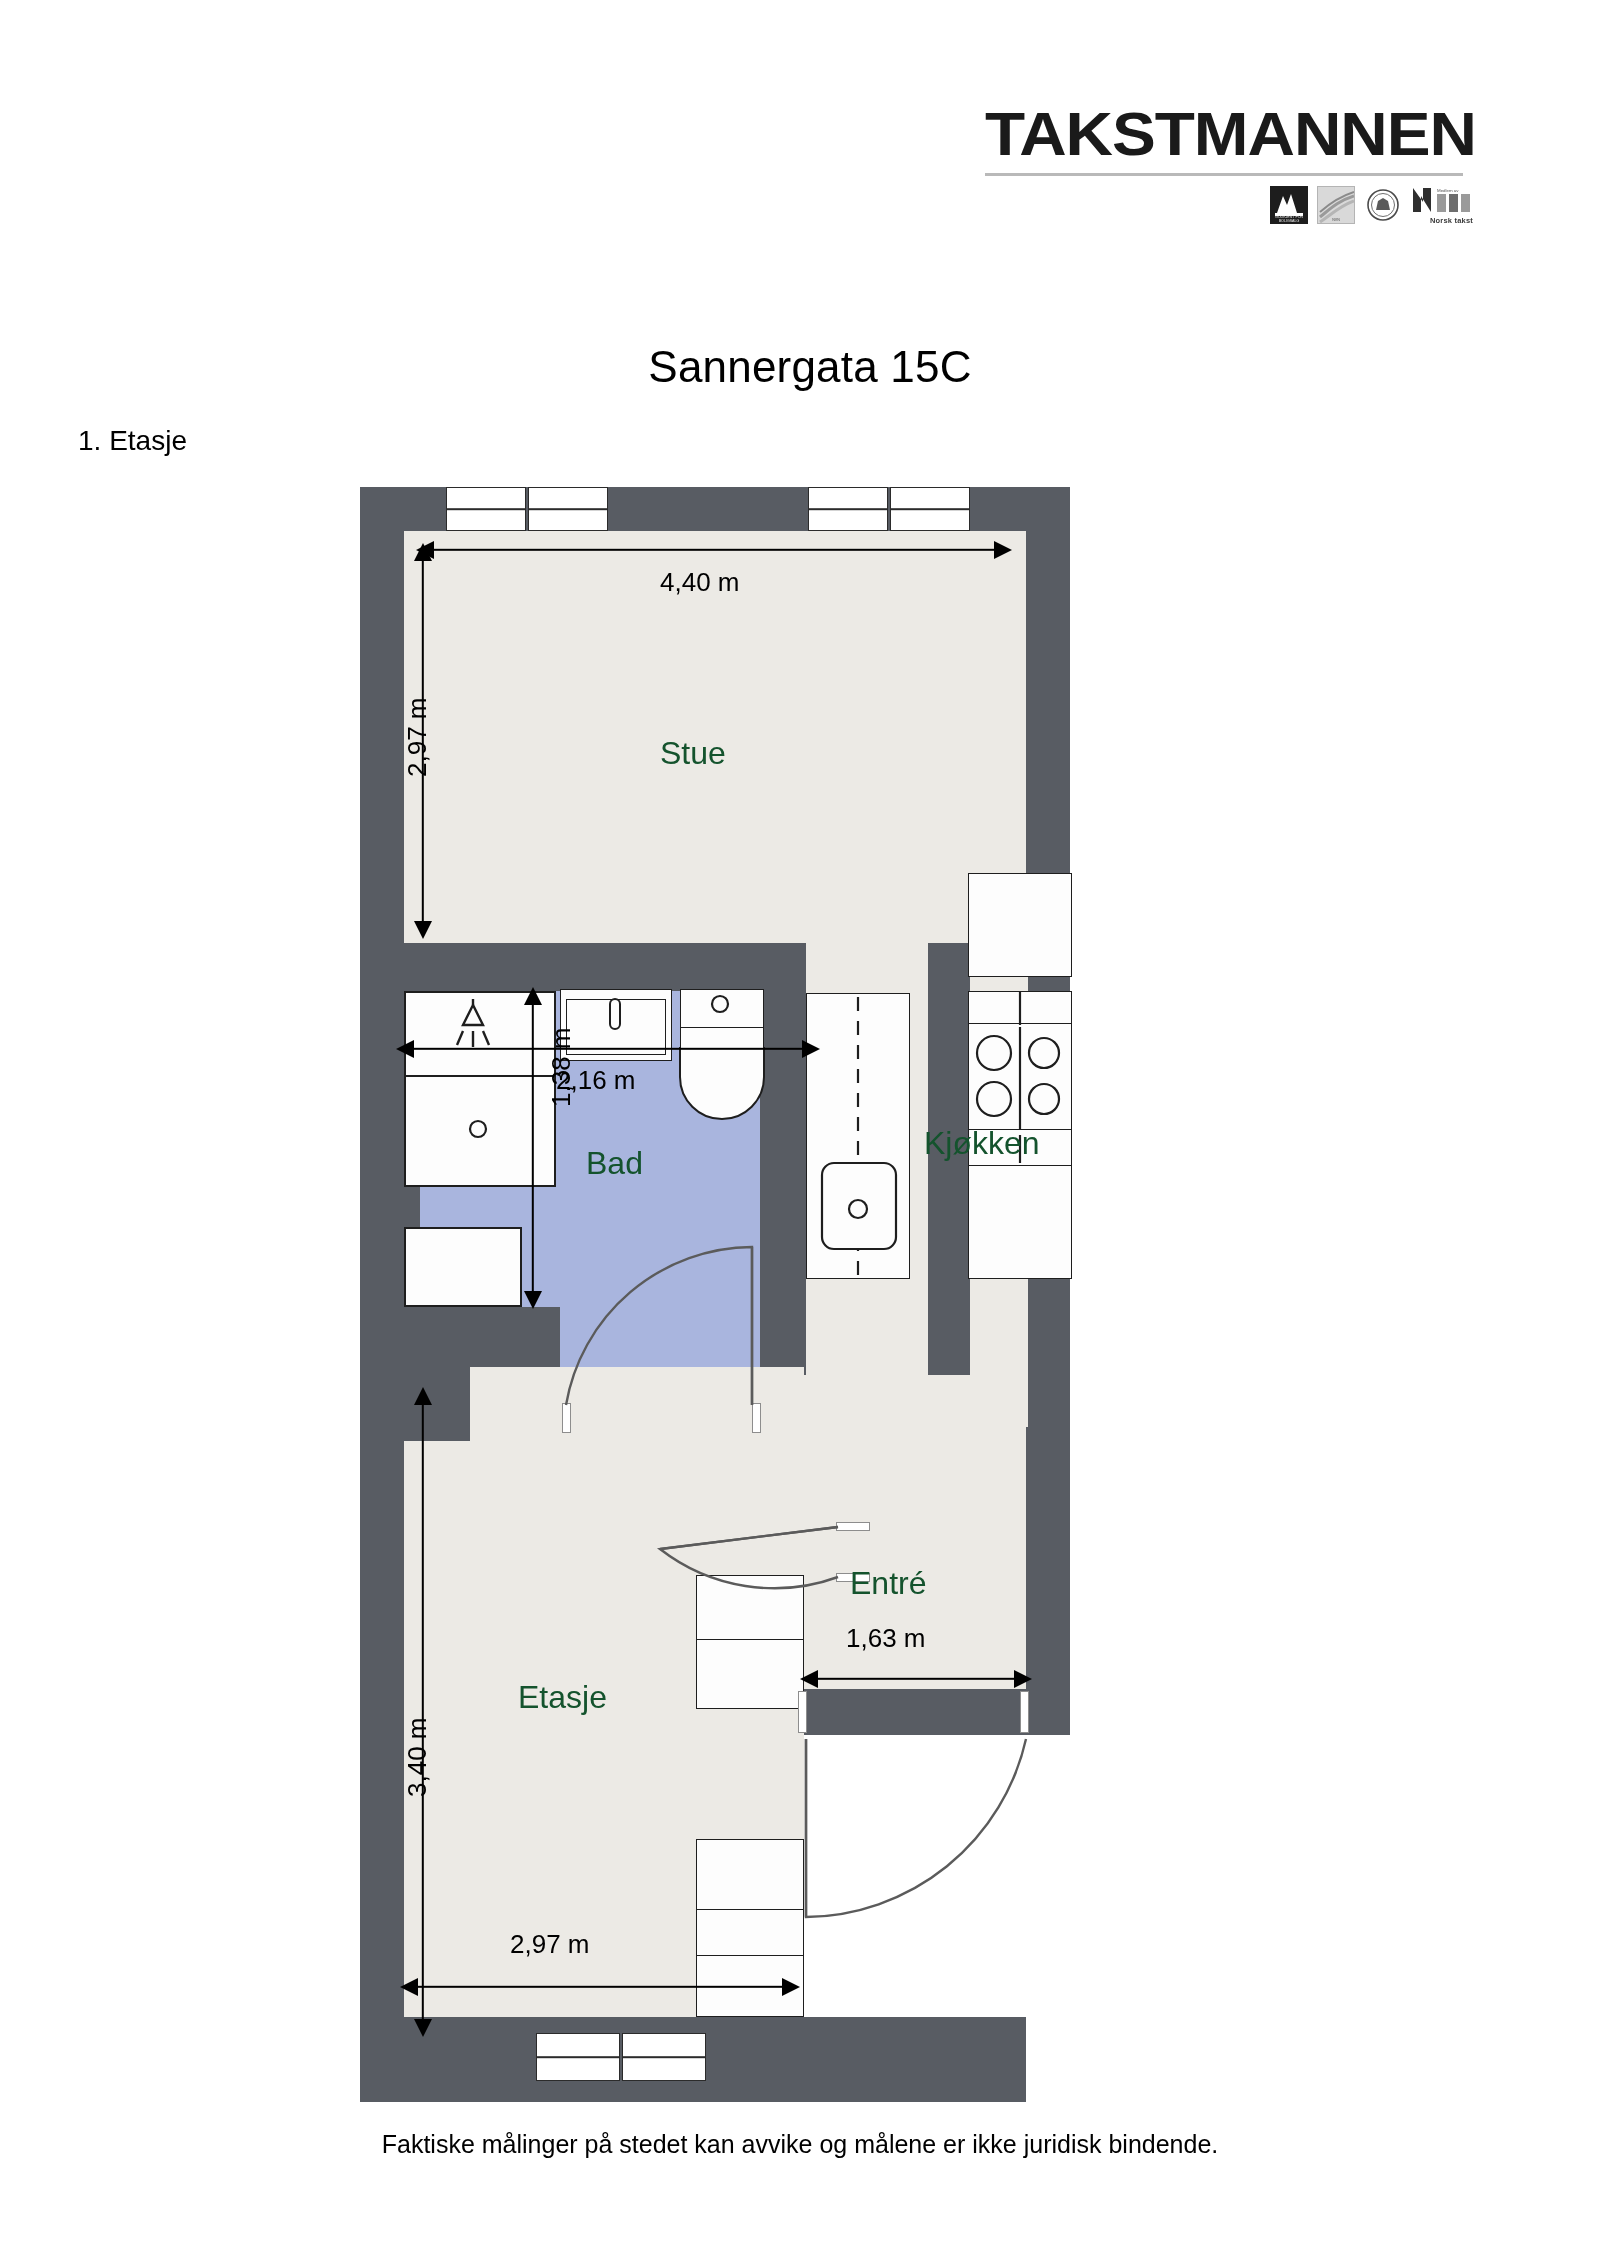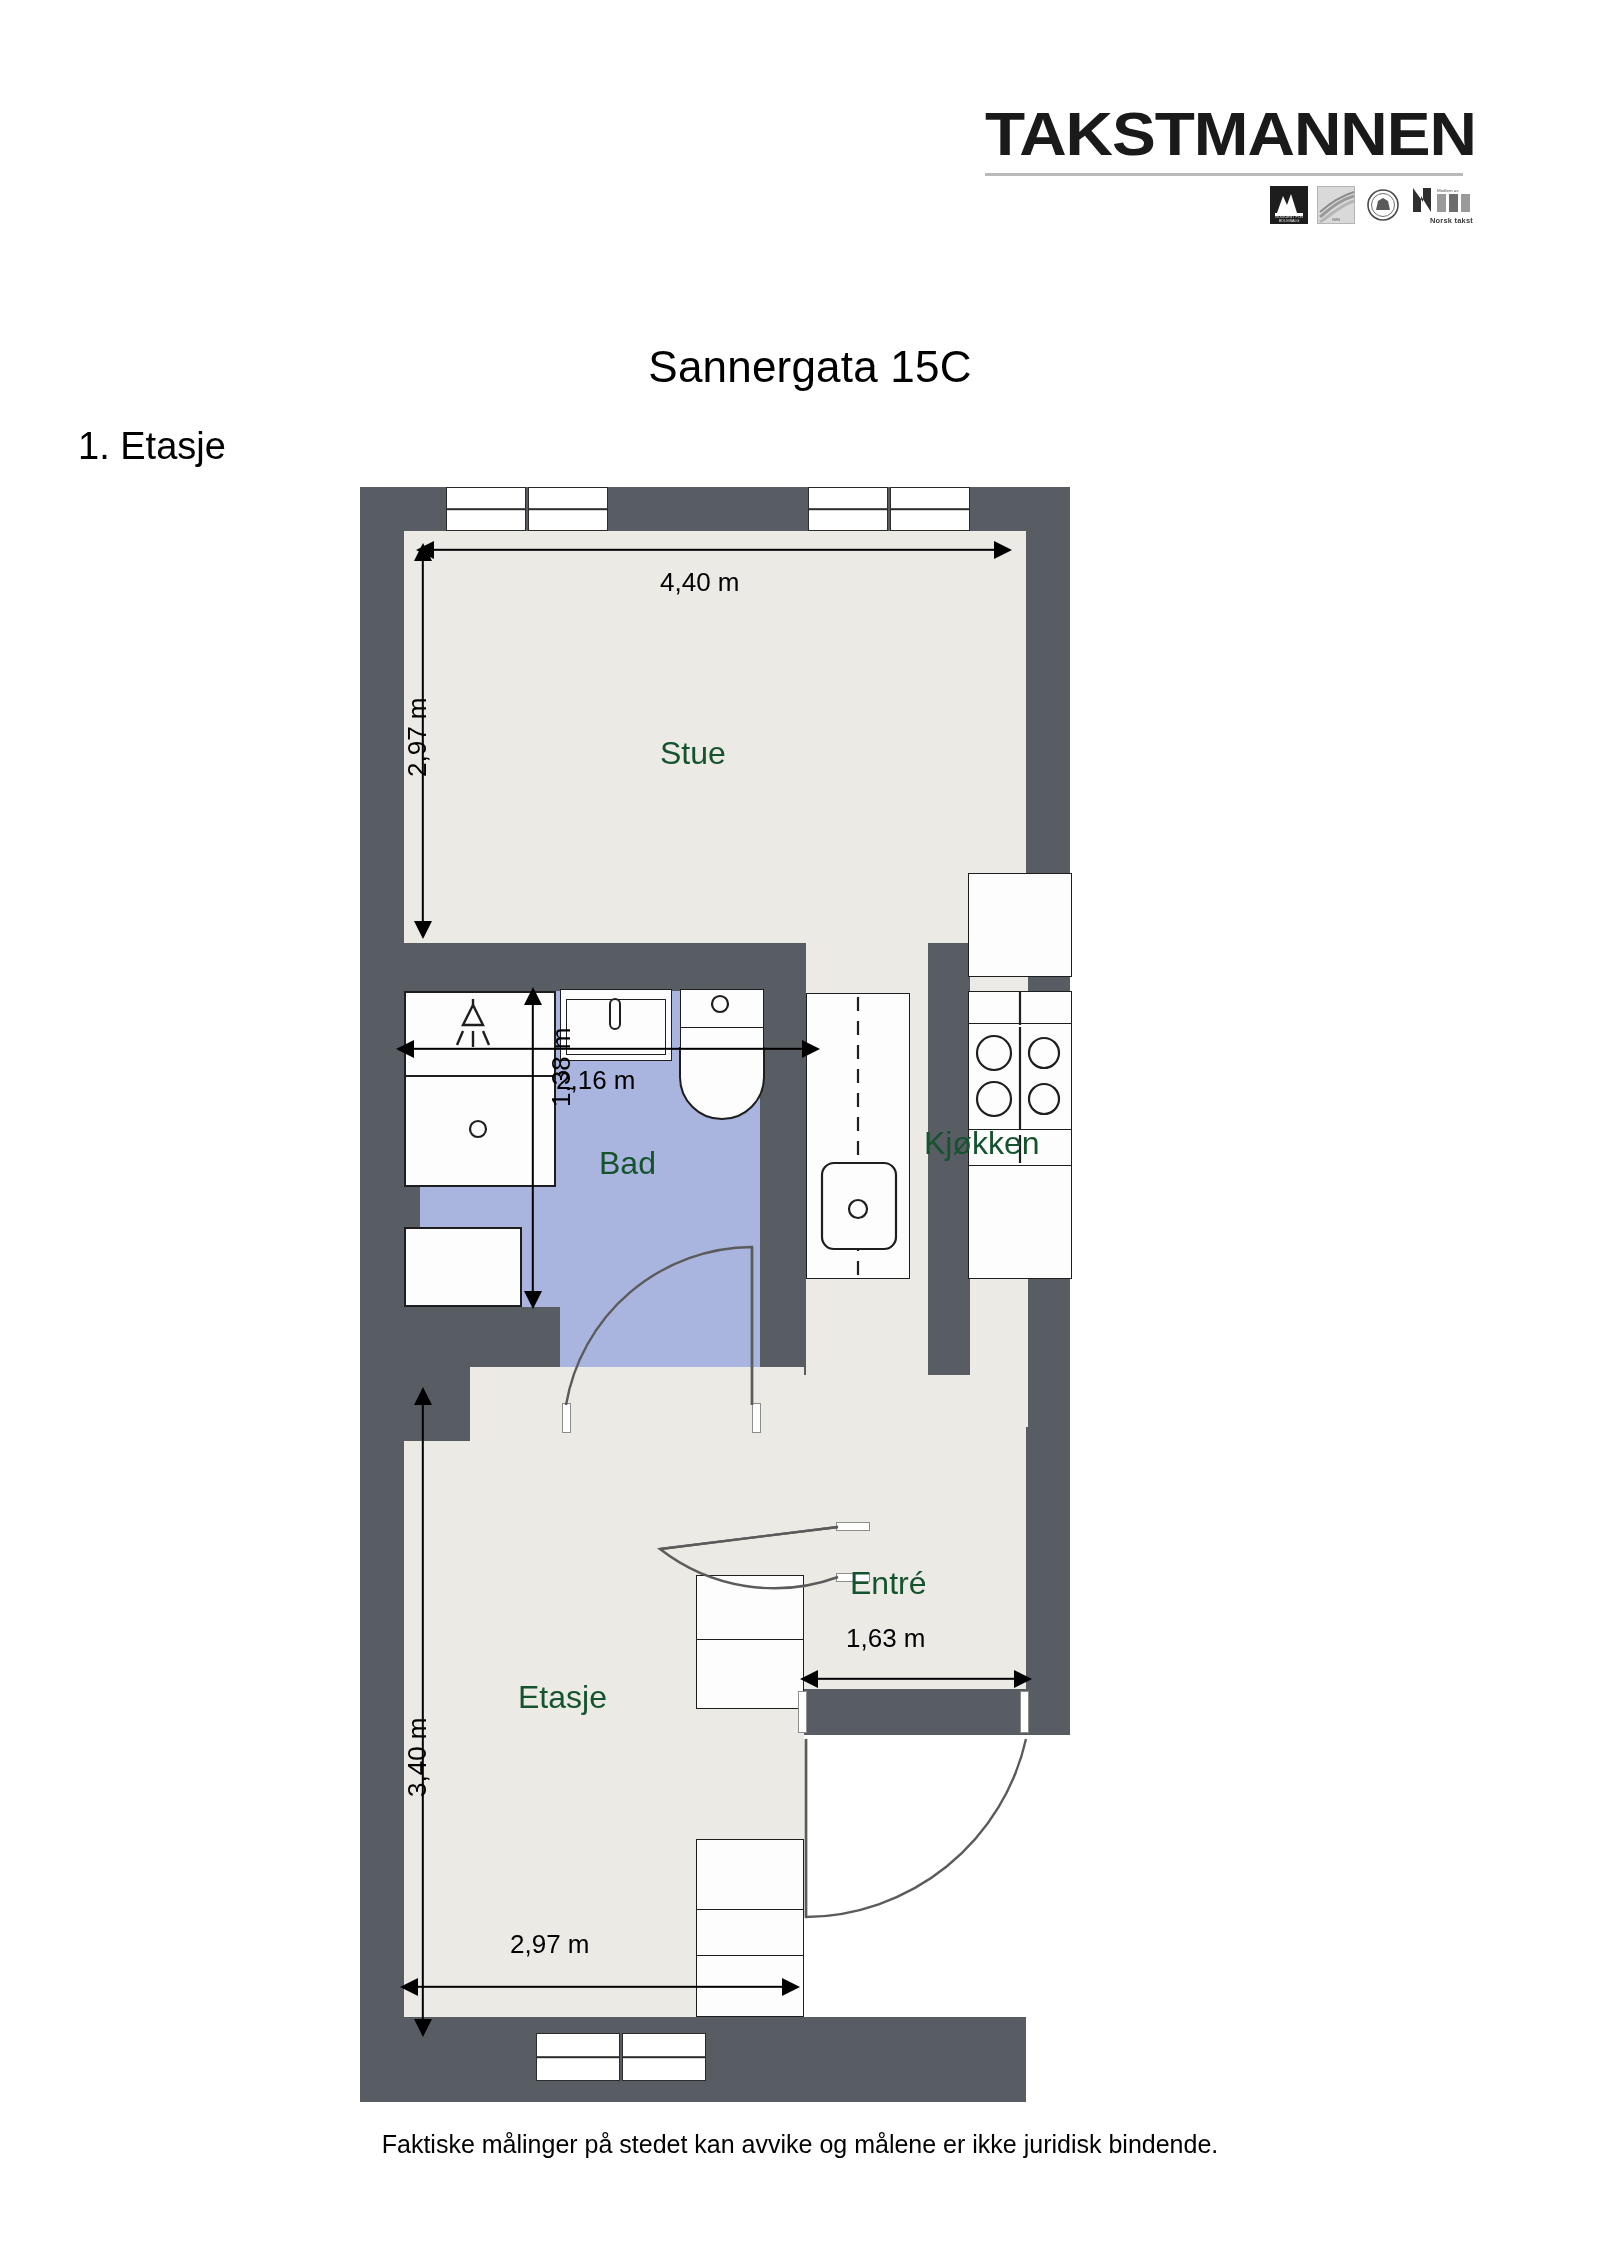--- a/index.html
+++ b/index.html
@@ -91,21 +91,21 @@
     text-align: center;
     font-size: 44px;
     color: #000;
     letter-spacing: 0.2px;
     padding-left: 20px;
   }
   .floor-label {
     position: absolute;
     top: 425px;
     left: 78px;
-    font-size: 38px;
+    font-size: 28px;
     color: #000;
   }
 
   
   .plan {
     position: absolute;
     left: 360px;
     top: 487px;
     width: 888px;
     height: 1615px;
@@ -481,21 +481,21 @@
   <div class="dim-text" style="left:150px; top:1442px;">2,97 m</div>
 
   <div class="dim-h" style="left:440px; top:1182px; width:232px; height:20px;">
     <div class="ar-l"></div>
       <div class="bar"></div>
       <div class="ar-r"></div>
   </div>
   <div class="dim-text" style="left:486px; top:1136px;">1,63 m</div>
 
   <div class="room-label" style="left:300px; top:248px;">Stue</div>
-  <div class="room-label" style="left:239px; top:658px;">Bad</div>
+  <div class="room-label" style="left:226px; top:658px;">Bad</div>
   <div class="room-label" style="left:564px; top:638px;">Kjøkken</div>
   <div class="room-label" style="left:158px; top:1192px;">Etasje</div>
   <div class="room-label" style="left:490px; top:1078px;">Entré</div>
 
 </div>
 
 <div class="footer">
   <div>Faktiske målinger på stedet kan avvike og målene er ikke juridisk bindende.</div>
 </div>
 

